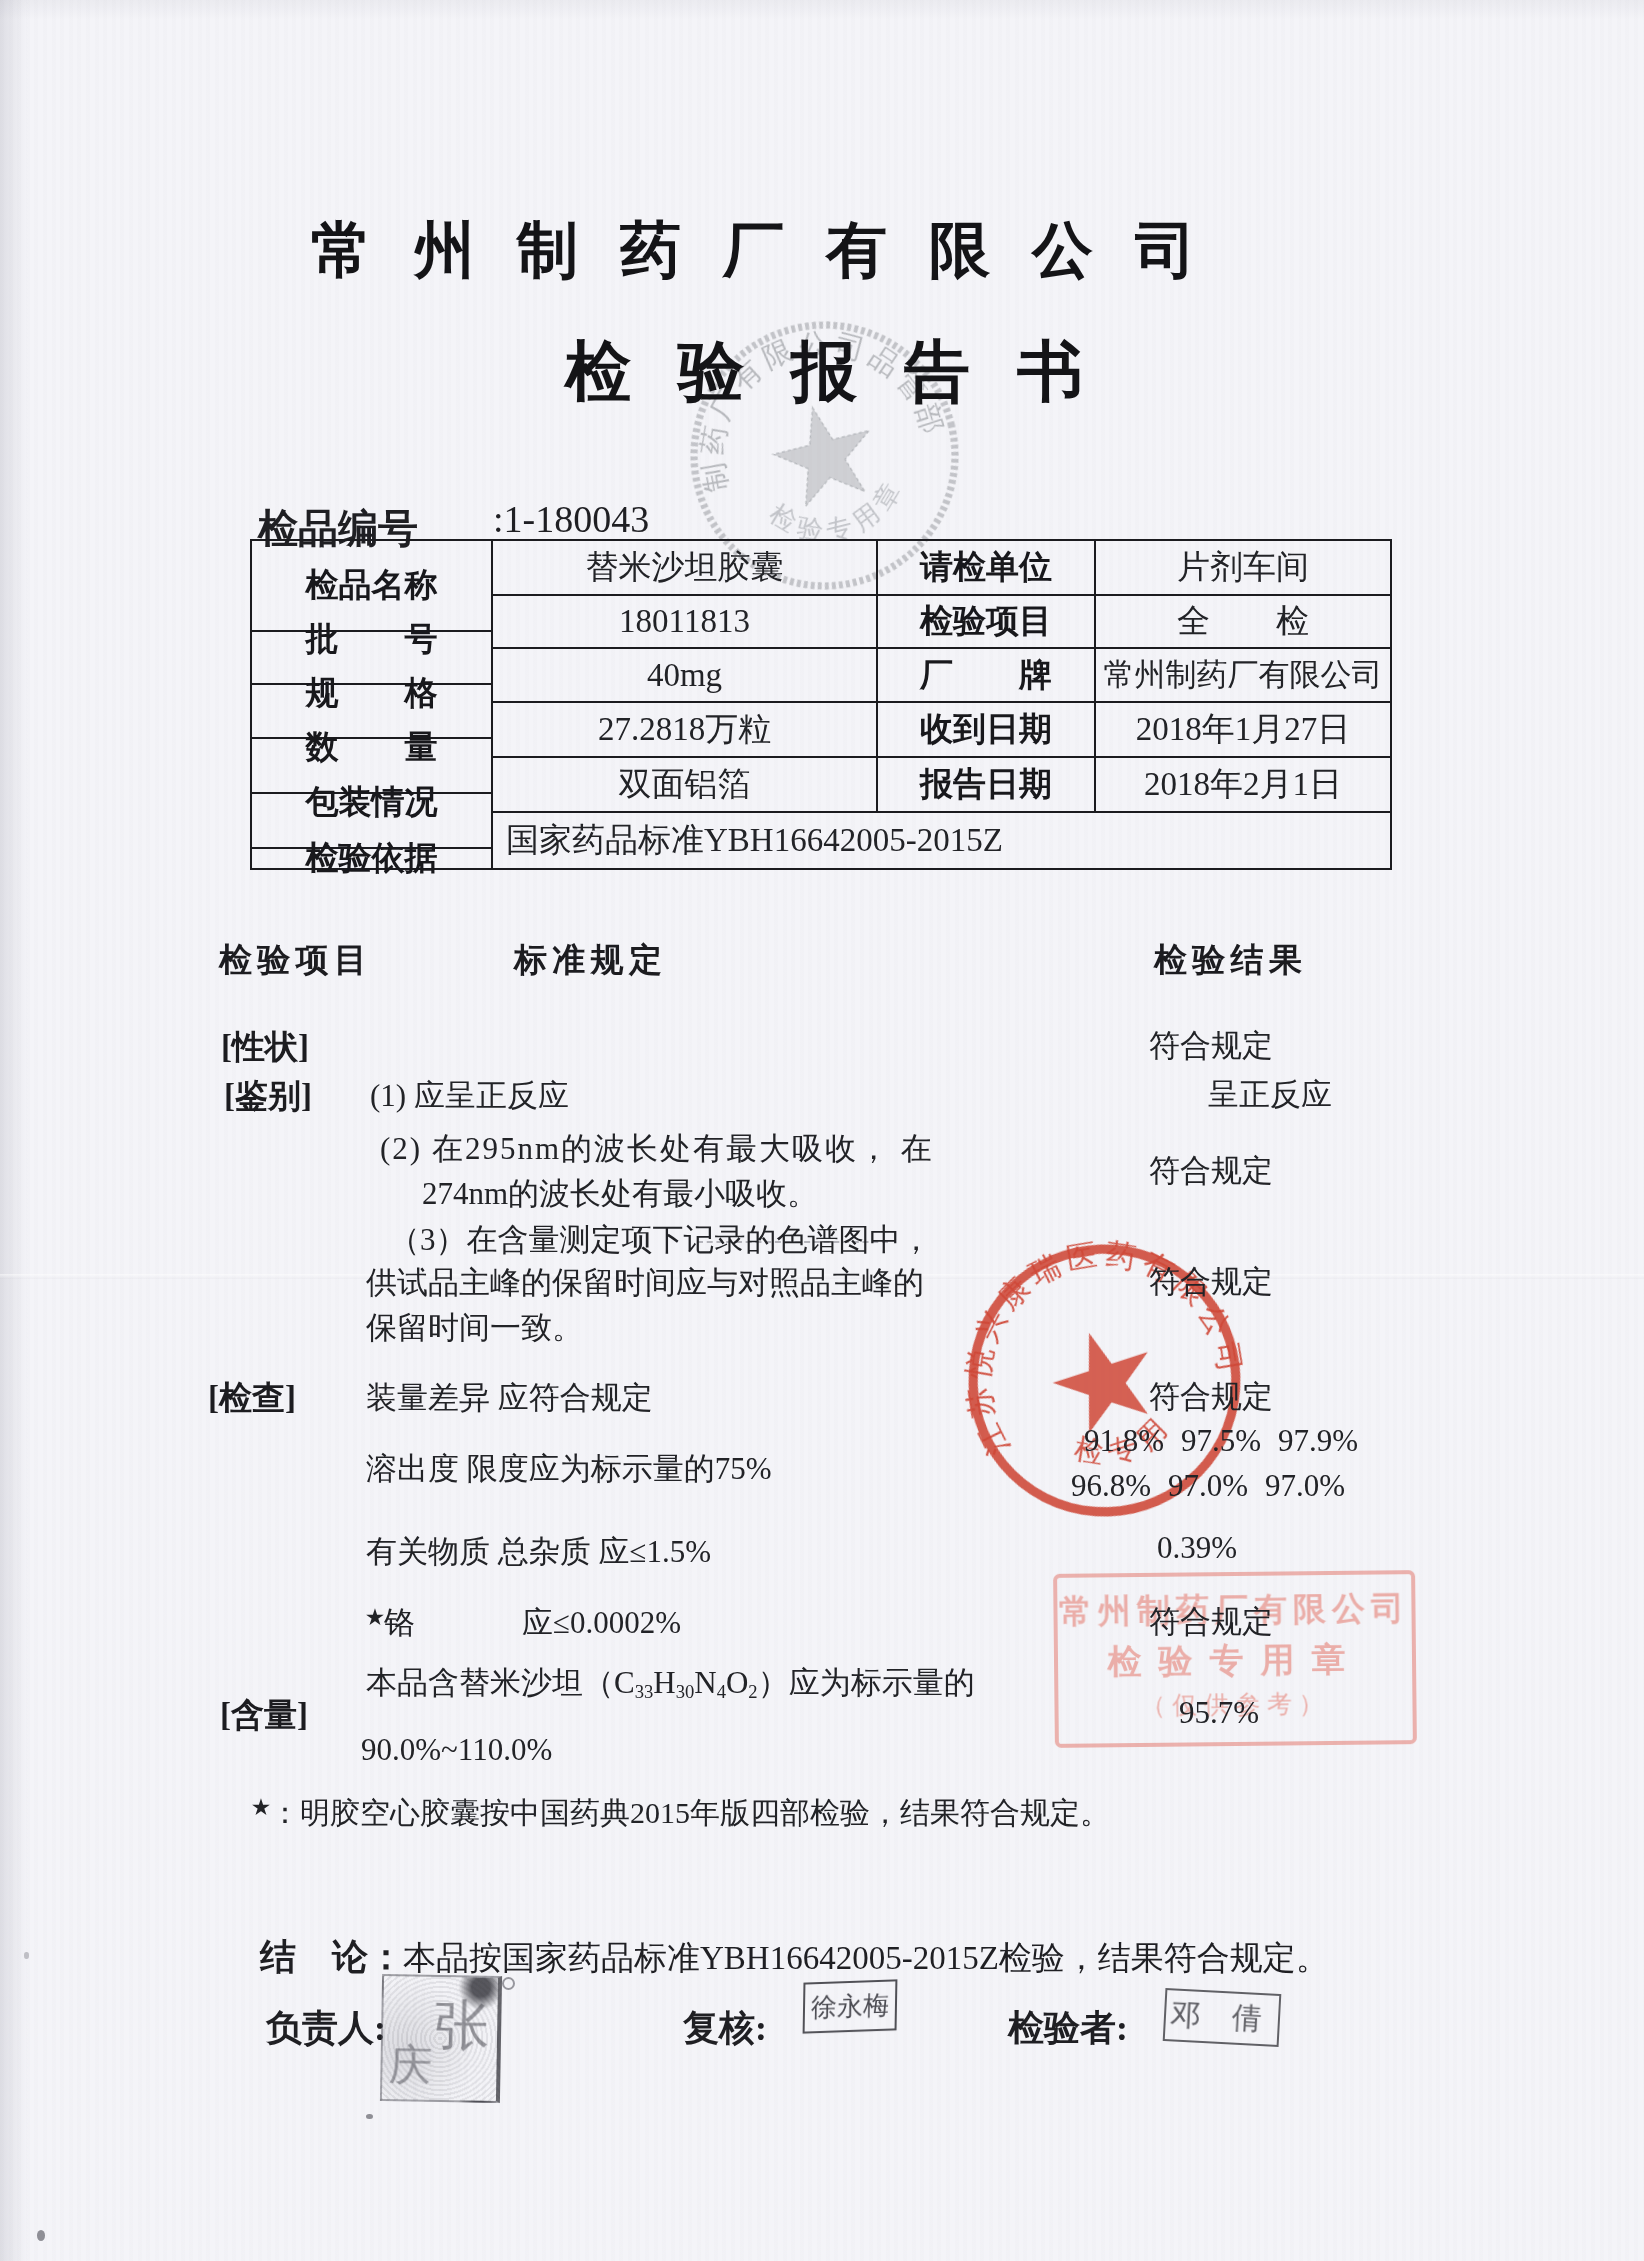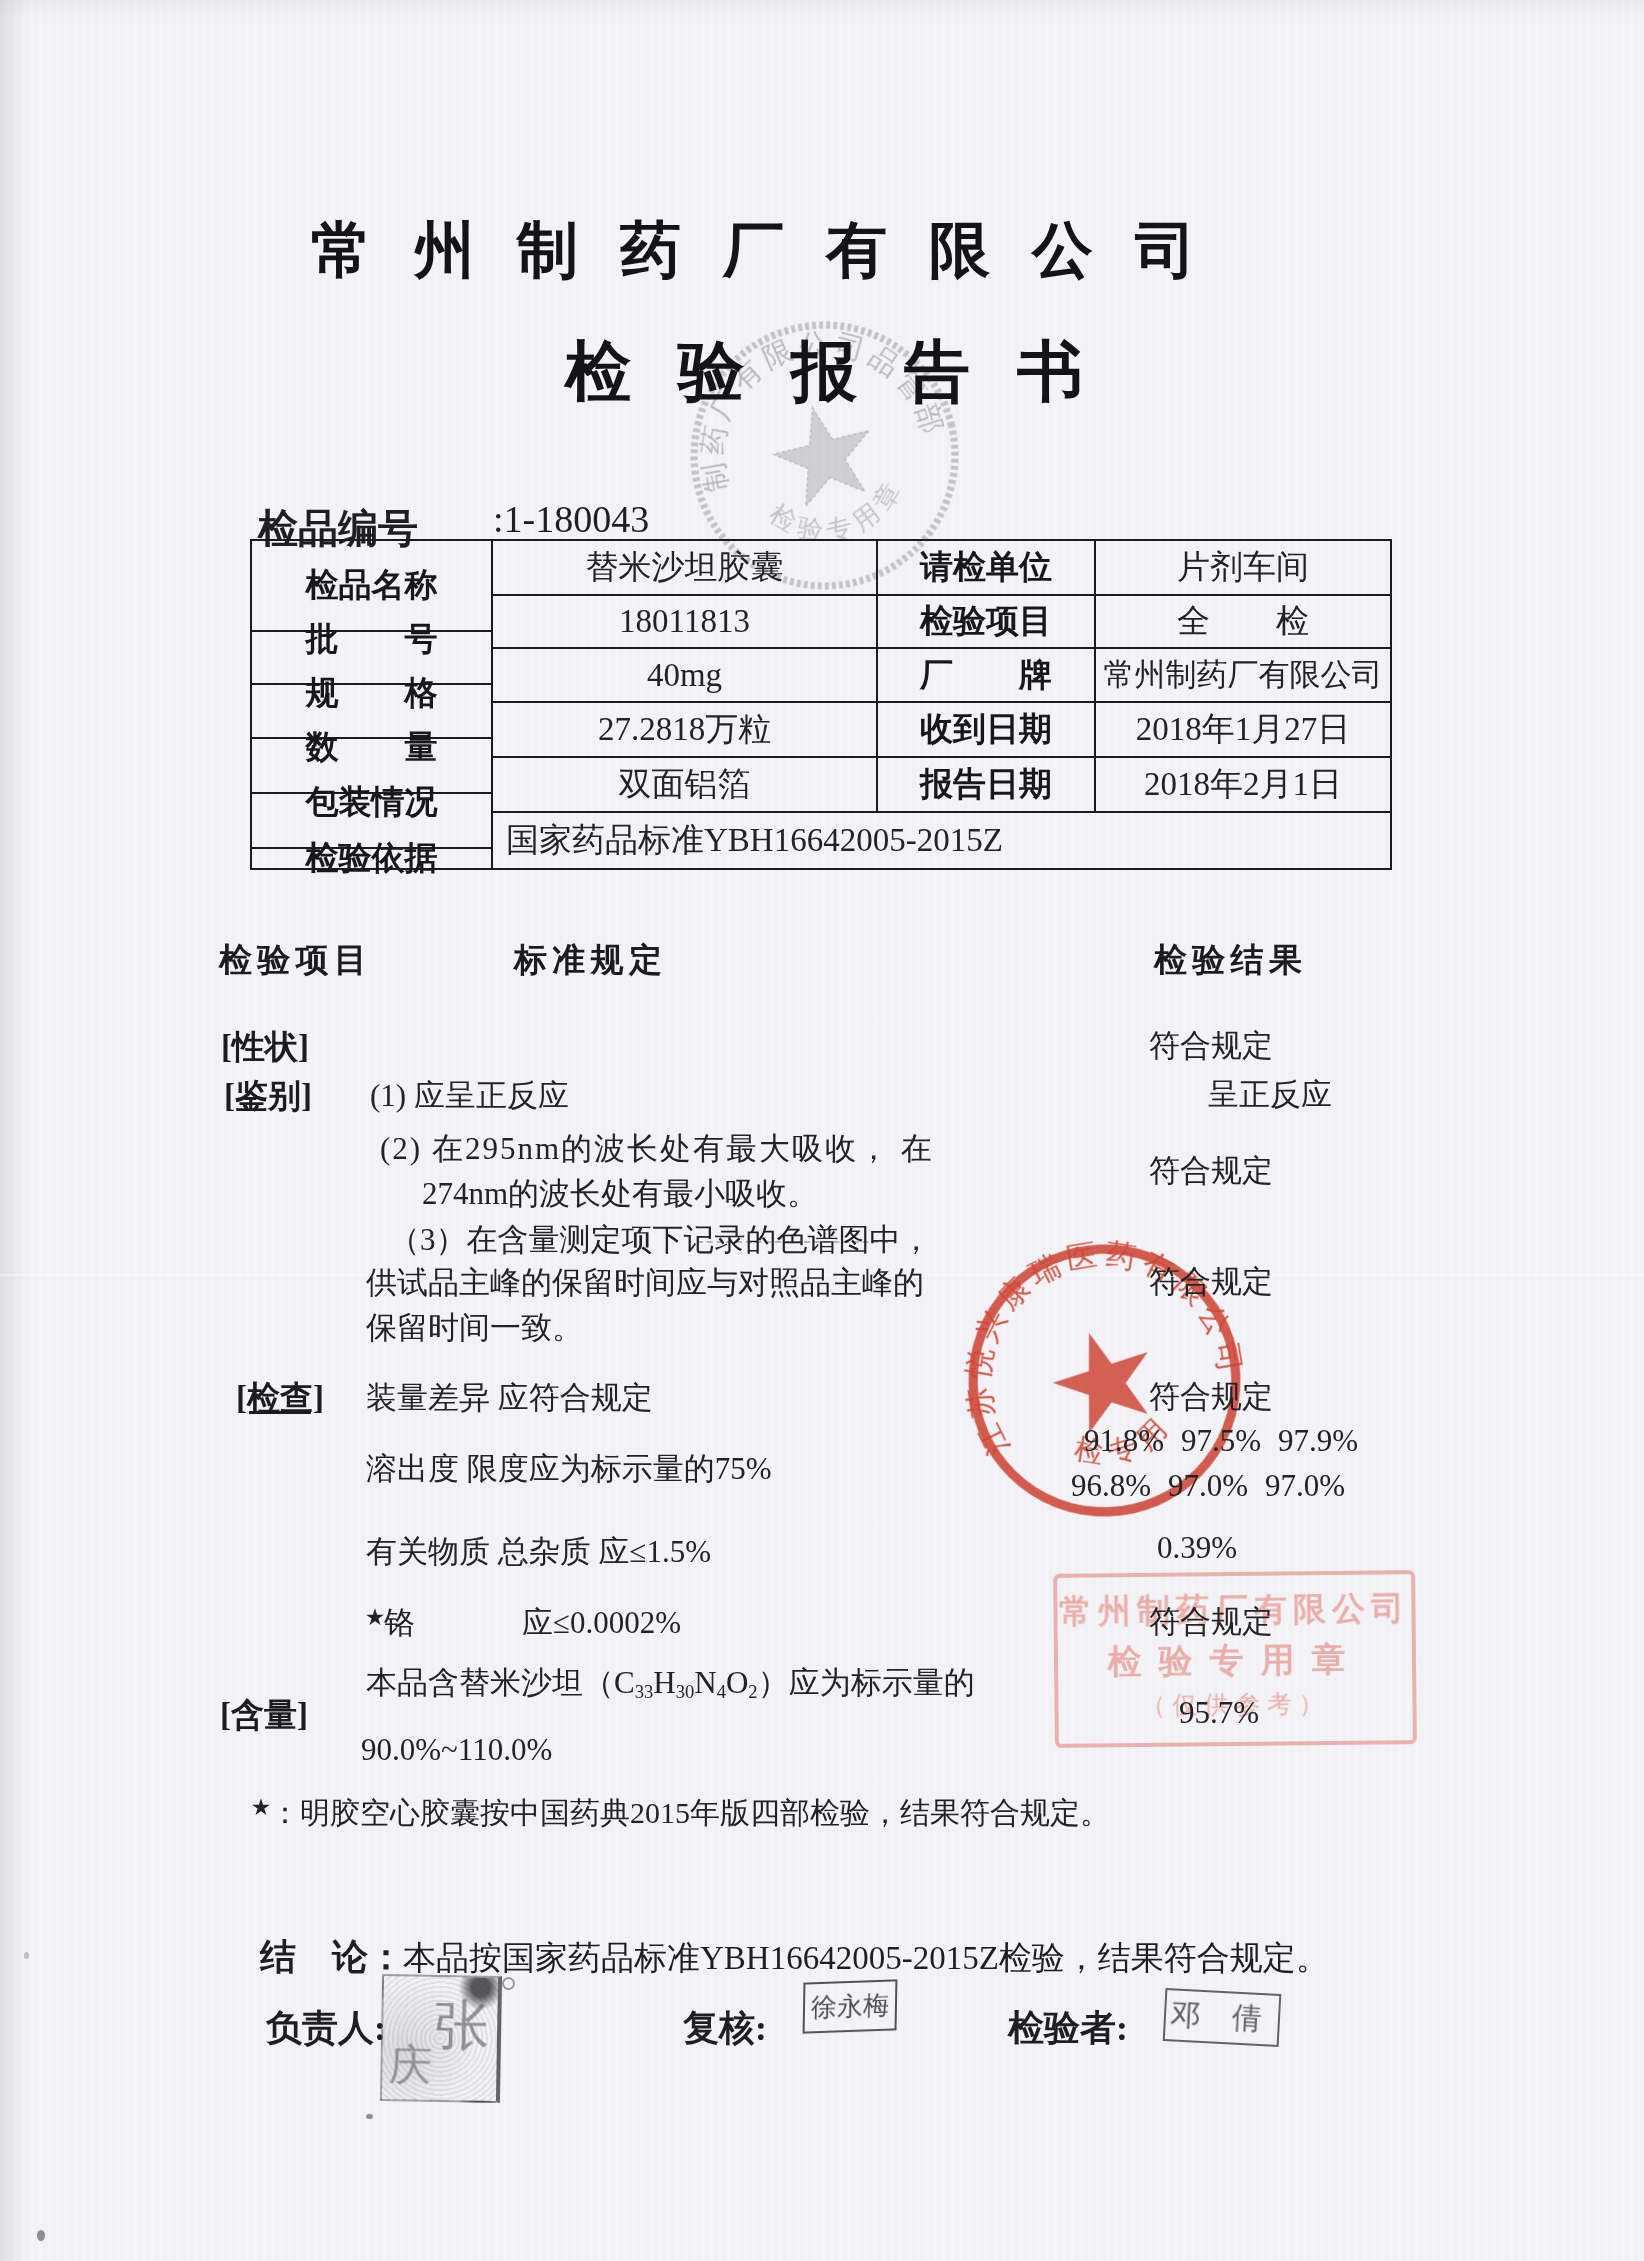--- a/index.html
+++ b/index.html
@@ -158,21 +158,21 @@
 
   <div class="abs body-line" style="left:380px;top:1128px;letter-spacing:2px;">(2) 在295nm的波长处有最大吸收， 在</div>
   <div class="abs body-line" style="left:422px;top:1173px;">274nm的波长处有最小吸收。</div>
   <div class="abs result-line" style="left:1149px;top:1150px;">符合规定</div>
 
   <div class="abs body-line" style="left:389px;top:1219px;">（3）在含量测定项下记录的色谱图中，</div>
   <div class="abs body-line" style="left:366px;top:1262px;">供试品主峰的保留时间应与对照品主峰的</div>
   <div class="abs body-line" style="left:366px;top:1307px;">保留时间一致。</div>
   <div class="abs result-line" style="left:1149px;top:1261px;">符合规定</div>
 
-  <div class="abs bracket-label" style="left:236px;top:1376px;text-decoration:underline;">[检查]</div>
+  <div class="abs bracket-label" style="left:208px;top:1376px;">[检查]</div>
   <div class="abs body-line" style="left:366px;top:1377px;">装量差异 应符合规定</div>
   <div class="abs result-line" style="left:1149px;top:1376px;">符合规定</div>
 
   <div class="abs body-line" style="left:366px;top:1448px;">溶出度 限度应为标示量的75%</div>
   <div class="abs result-line" style="left:1084px;top:1423px;word-spacing:9.2px;">91.8% 97.5% 97.9%</div>
   <div class="abs result-line" style="left:1071px;top:1468px;word-spacing:9.2px;">96.8% 97.0% 97.0%</div>
 
   <div class="abs body-line" style="left:366px;top:1531px;">有关物质 总杂质 应≤1.5%</div>
   <div class="abs result-line" style="left:1157px;top:1530px;">0.39%</div>
 

